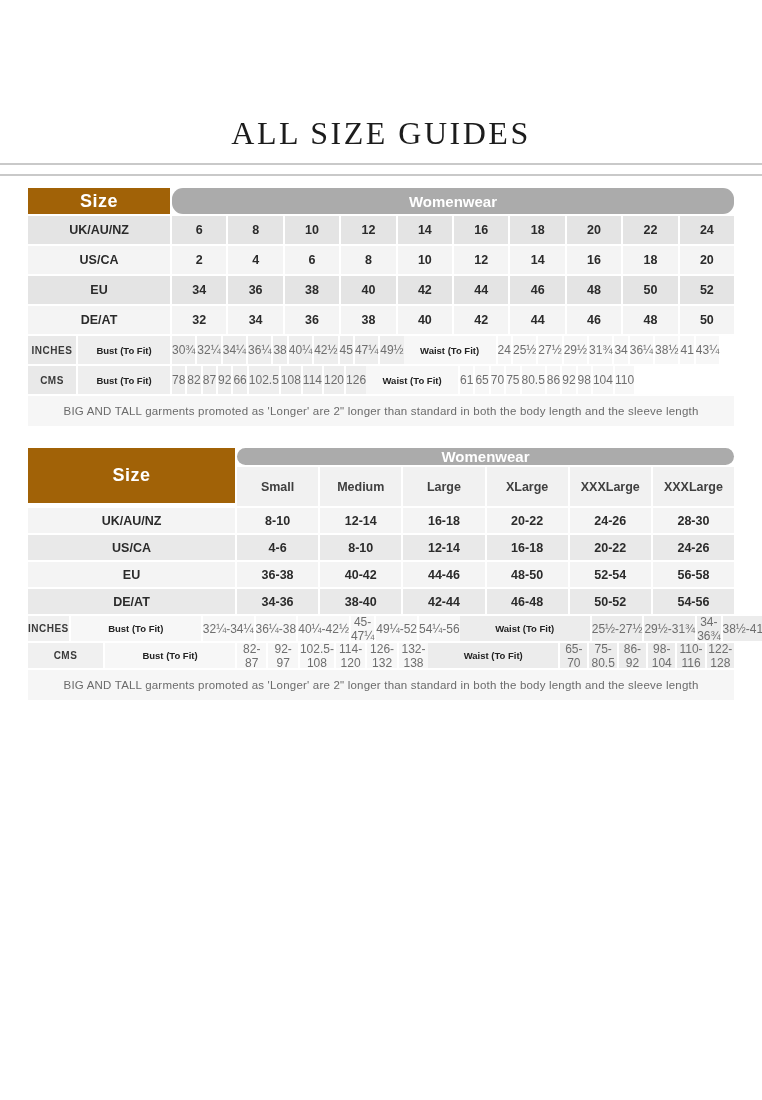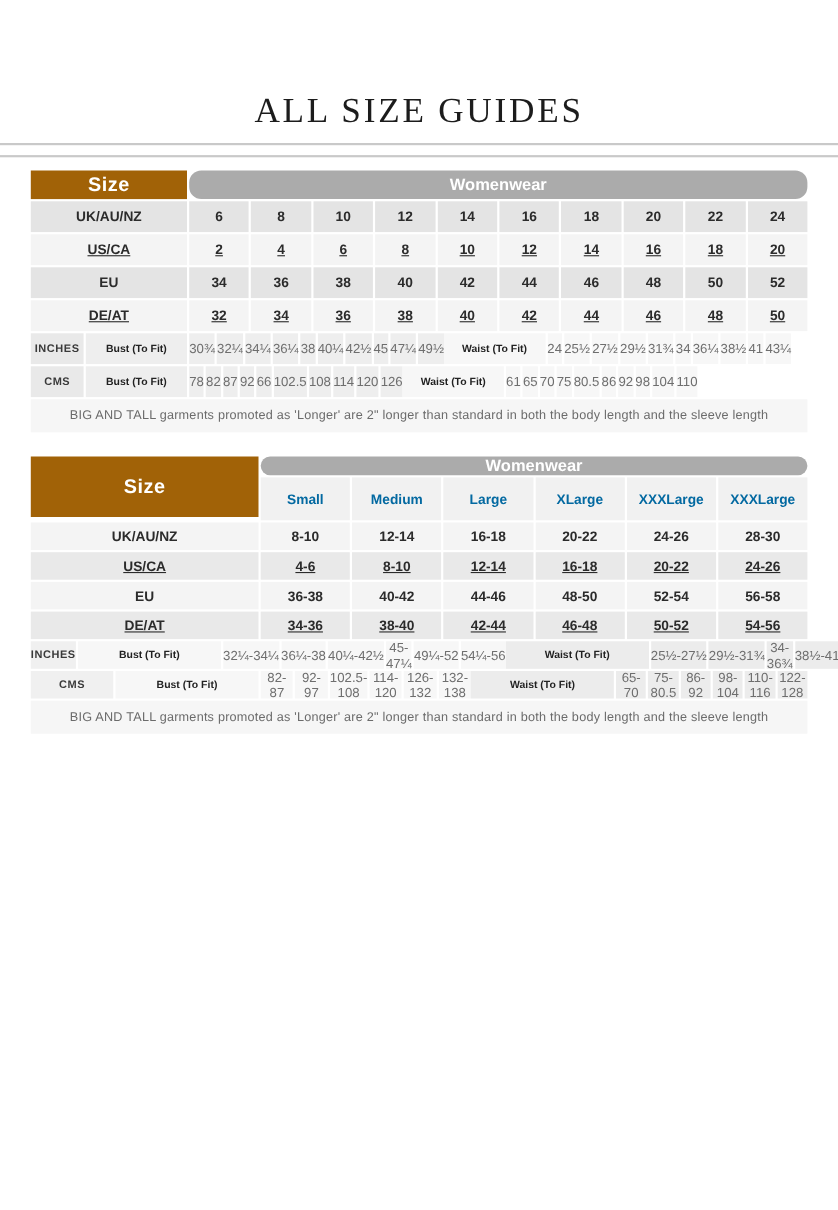--- a/index.html
+++ b/index.html
@@ -5,21 +5,21 @@
   * { margin:0; padding:0; box-sizing:border-box; }
   html,body { background:#ffffff; }
   body {
     width:762px; height:1100px; overflow:hidden;
     font-family:"Liberation Sans","DejaVu Sans",sans-serif;
     color:#2b2b2b;
   }
   .page { width:762px; height:1100px; background:#fff; }
 
   .title {
-    padding-top:82px;
+    padding-top:115px;
     text-align:center;
     font-family:"Liberation Serif","DejaVu Serif",serif;
     font-size:32px;
     font-weight:400;
     letter-spacing:2.5px;
     color:#1c1c1c;
   }
   .rule { width:762px; height:2px; background:#c9c9c9; border:0; }
   .rule-1 { margin-top:11px; }
   .rule-2 { margin-top:9px; }
@@ -55,28 +55,28 @@
     font-weight:bold; font-size:15px; height:26px;border-radius:11px;
   }
   .hdr { height:26px; }
   .hdr .corner { height:26px; }
 
   .hdr2 { display:flex; column-gap:2px; }
   .hdr2 .corner { height:55px; }
   .hdr2-right { flex:1; display:flex; flex-direction:column; row-gap:2px; }
   .subhdr .cell {
     flex:1; height:39px; background:#f1f1f1;
-    font-weight:bold; font-size:12.5px; color:#0369a1;
+    font-weight:bold; font-size:12.5px; color:#404040;
   }
 
   .size-row .cell { height:var(--rowh); }
   .size-row .lbl { width:var(--lblw); font-weight:bold; font-size:12.5px; }
   .size-row .val { flex:1; font-weight:bold; font-size:12.5px; color:#2b2b2b; }
   .bg1 .cell { background:var(--row1); }
-  .bg2 .cell { background:var(--row2);text-decoration:underline; }
+  .bg2 .cell { background:var(--row2); }
 
   .mgroup { display:flex; column-gap:2px; }
   .grp {
     width:var(--grpw); background:var(--grpbg);
     font-weight:bold; font-size:10px; letter-spacing:0.5px; color:#3a3a3a;
   }
   .mrows { flex:1; display:flex; flex-direction:row; row-gap:2px; }
   .mrow .cell { height:var(--rowh); }
   .mrow .sublbl { width:var(--subw); font-weight:bold; font-size:9.5px; color:#222; }
   .mrow .mval { flex:1; font-size:12px; font-weight:400; color:#6e6e6e; }

